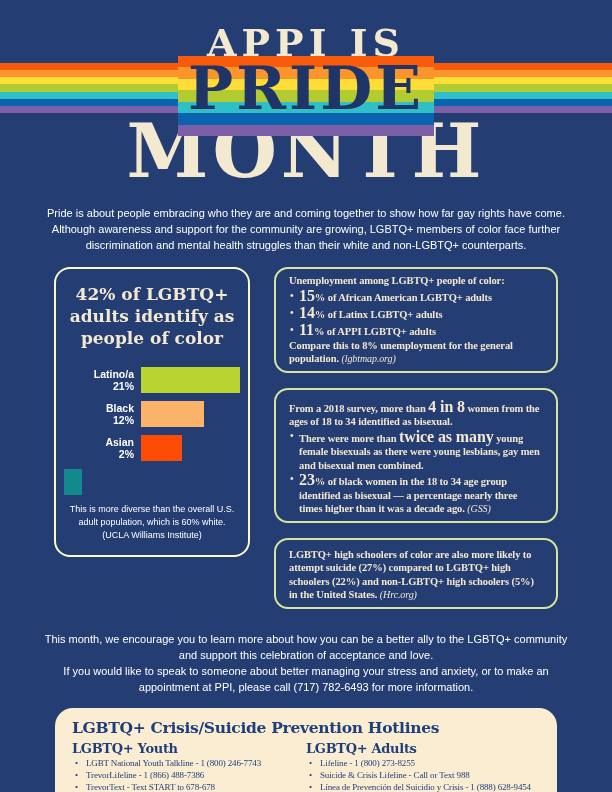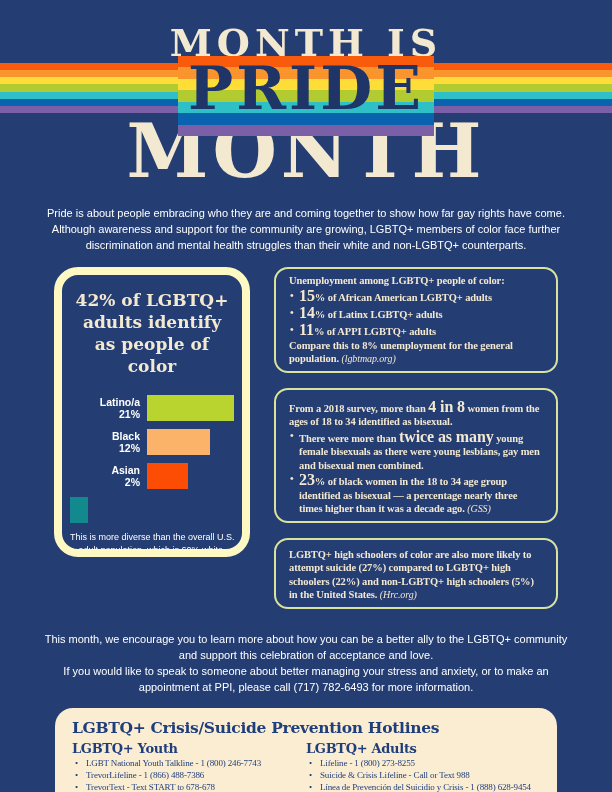--- a/index.html
+++ b/index.html
@@ -32,21 +32,21 @@
     letter-spacing:4px;margin-top:4px;
   }
 
   
   .centered-copy{margin-top:20px;text-align:center;color:#FFFFFF;
     font-size:11px;line-height:16px;font-weight:500;}
   .centered-copy .line{white-space:nowrap;}
 
   
   .stats-row{display:flex;gap:24px;margin:14px 54px 0 54px;}
-  .card-border{border:8px solid #fef9c3;border-radius:24px;box-sizing:border-box;}
+  .card-border{border:2px solid #fef9c3;border-radius:16px;box-sizing:border-box;}
 
   .identity-card{width:196px;min-width:196px;height:290px;padding:10px 8px;overflow:hidden;}
   .identity-title{
     font-family:"DejaVu Serif",serif;font-weight:bold;color:#F3E8D0;
     font-size:17px;line-height:22px;text-align:center;margin-top:4px;
   }
   .chart{margin-top:18px;}
   .chart-row{display:flex;align-items:center;margin-bottom:8px;}
   .chart-label{width:70px;min-width:70px;text-align:right;padding-right:7px;
     color:#FFFFFF;font-weight:bold;font-size:10.5px;line-height:12px;}
@@ -86,21 +86,21 @@
   .hot-item{font-size:9px;line-height:11px;letter-spacing:-0.15px;
     padding-left:14px;position:relative;margin-top:1px;}
   .hot-item::before{content:"•";position:absolute;left:3px;top:0;}
 </style>
 </head>
 <body>
 
 <div class="poster">
 
   <div class="header">
-    <div class="june-is">MONTH IS</div>
+    <div class="june-is">APPI IS</div>
     <div class="band">
       <div class="stripe" style="background: rgb(249, 91, 13);"></div>
       <div class="stripe" style="background: rgb(250, 148, 44);"></div>
       <div class="stripe" style="background: rgb(255, 221, 56);"></div>
       <div class="stripe" style="background: rgb(178, 203, 49);"></div>
       <div class="stripe" style="background: rgb(47, 191, 199);"></div>
       <div class="stripe" style="background: rgb(9, 99, 174);"></div>
       <div class="stripe" style="background: rgb(123, 95, 167);"></div>
     </div>
     <div class="pride-wrap">

